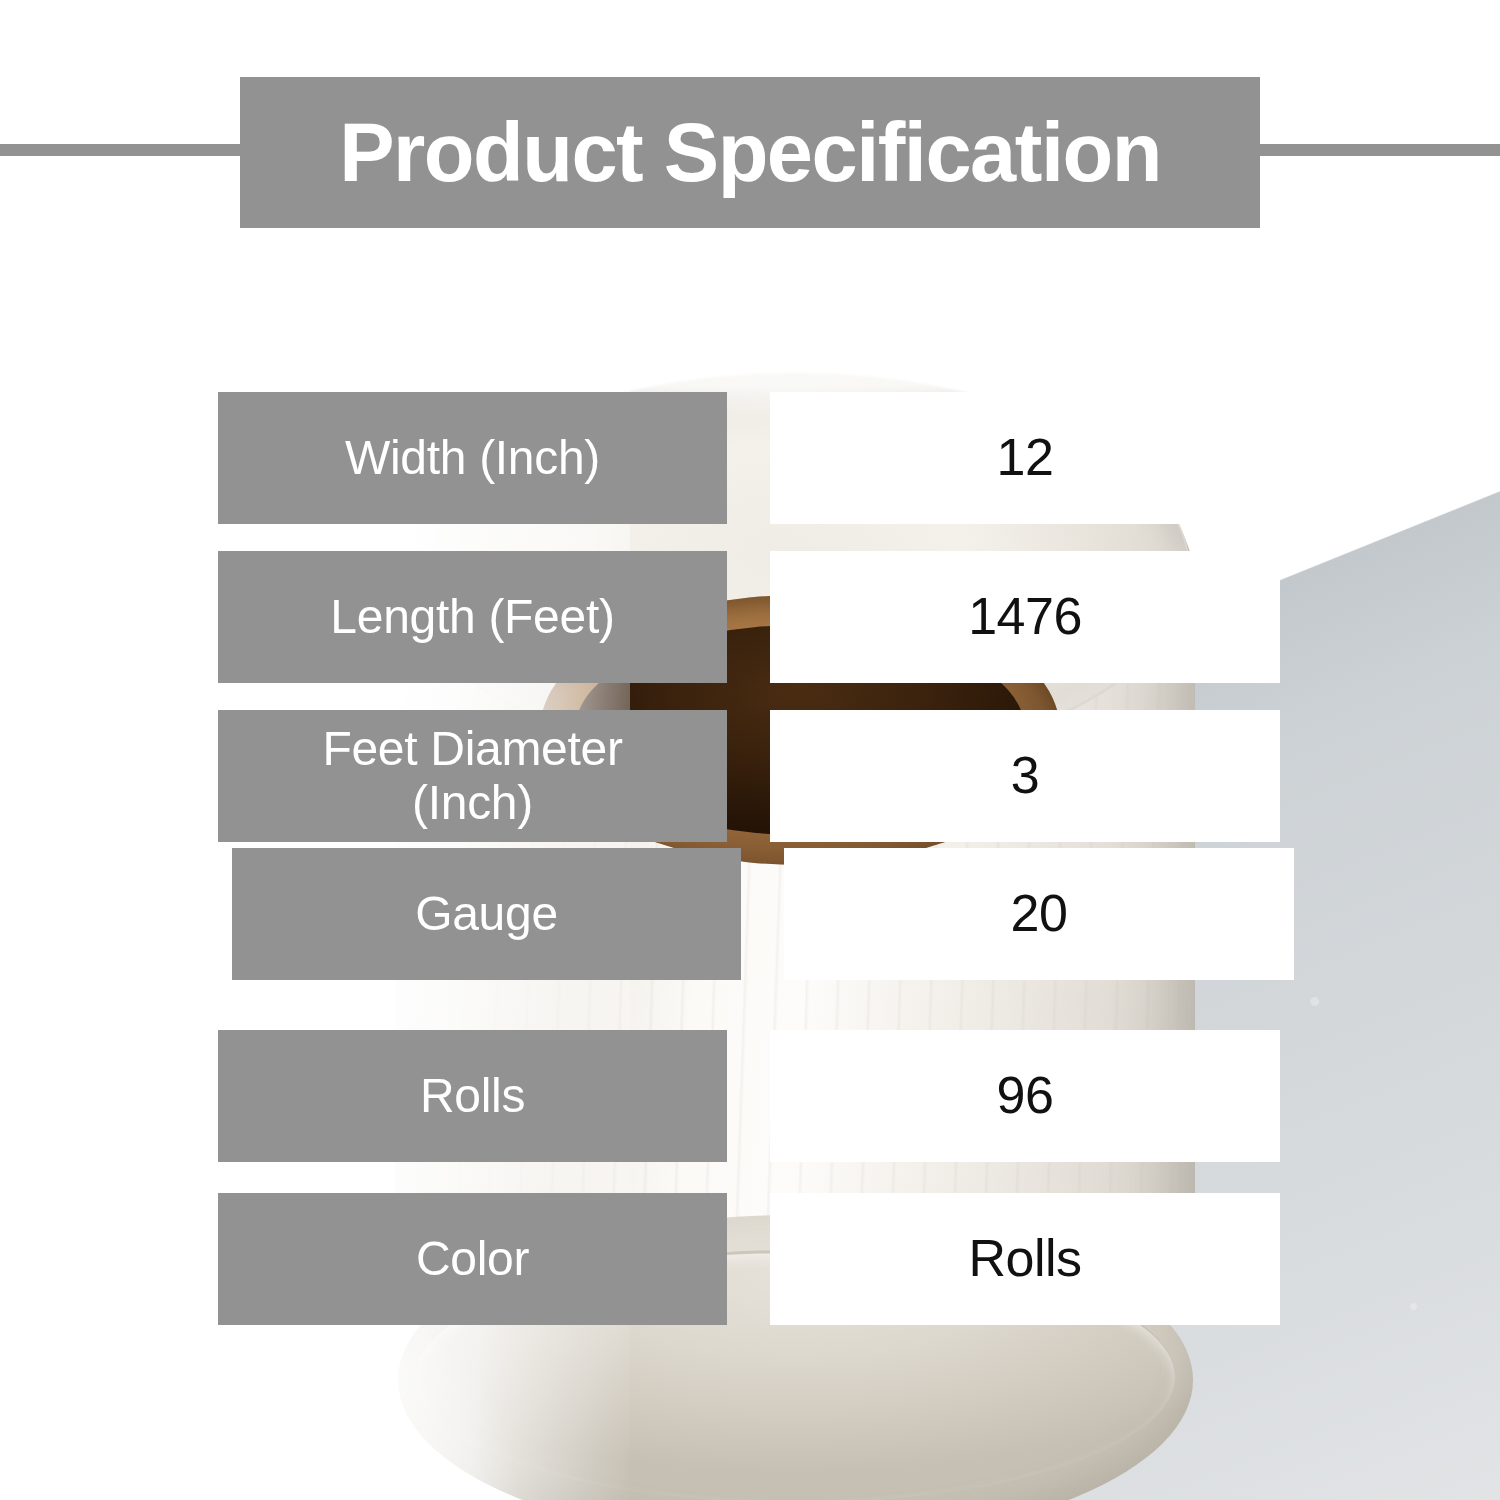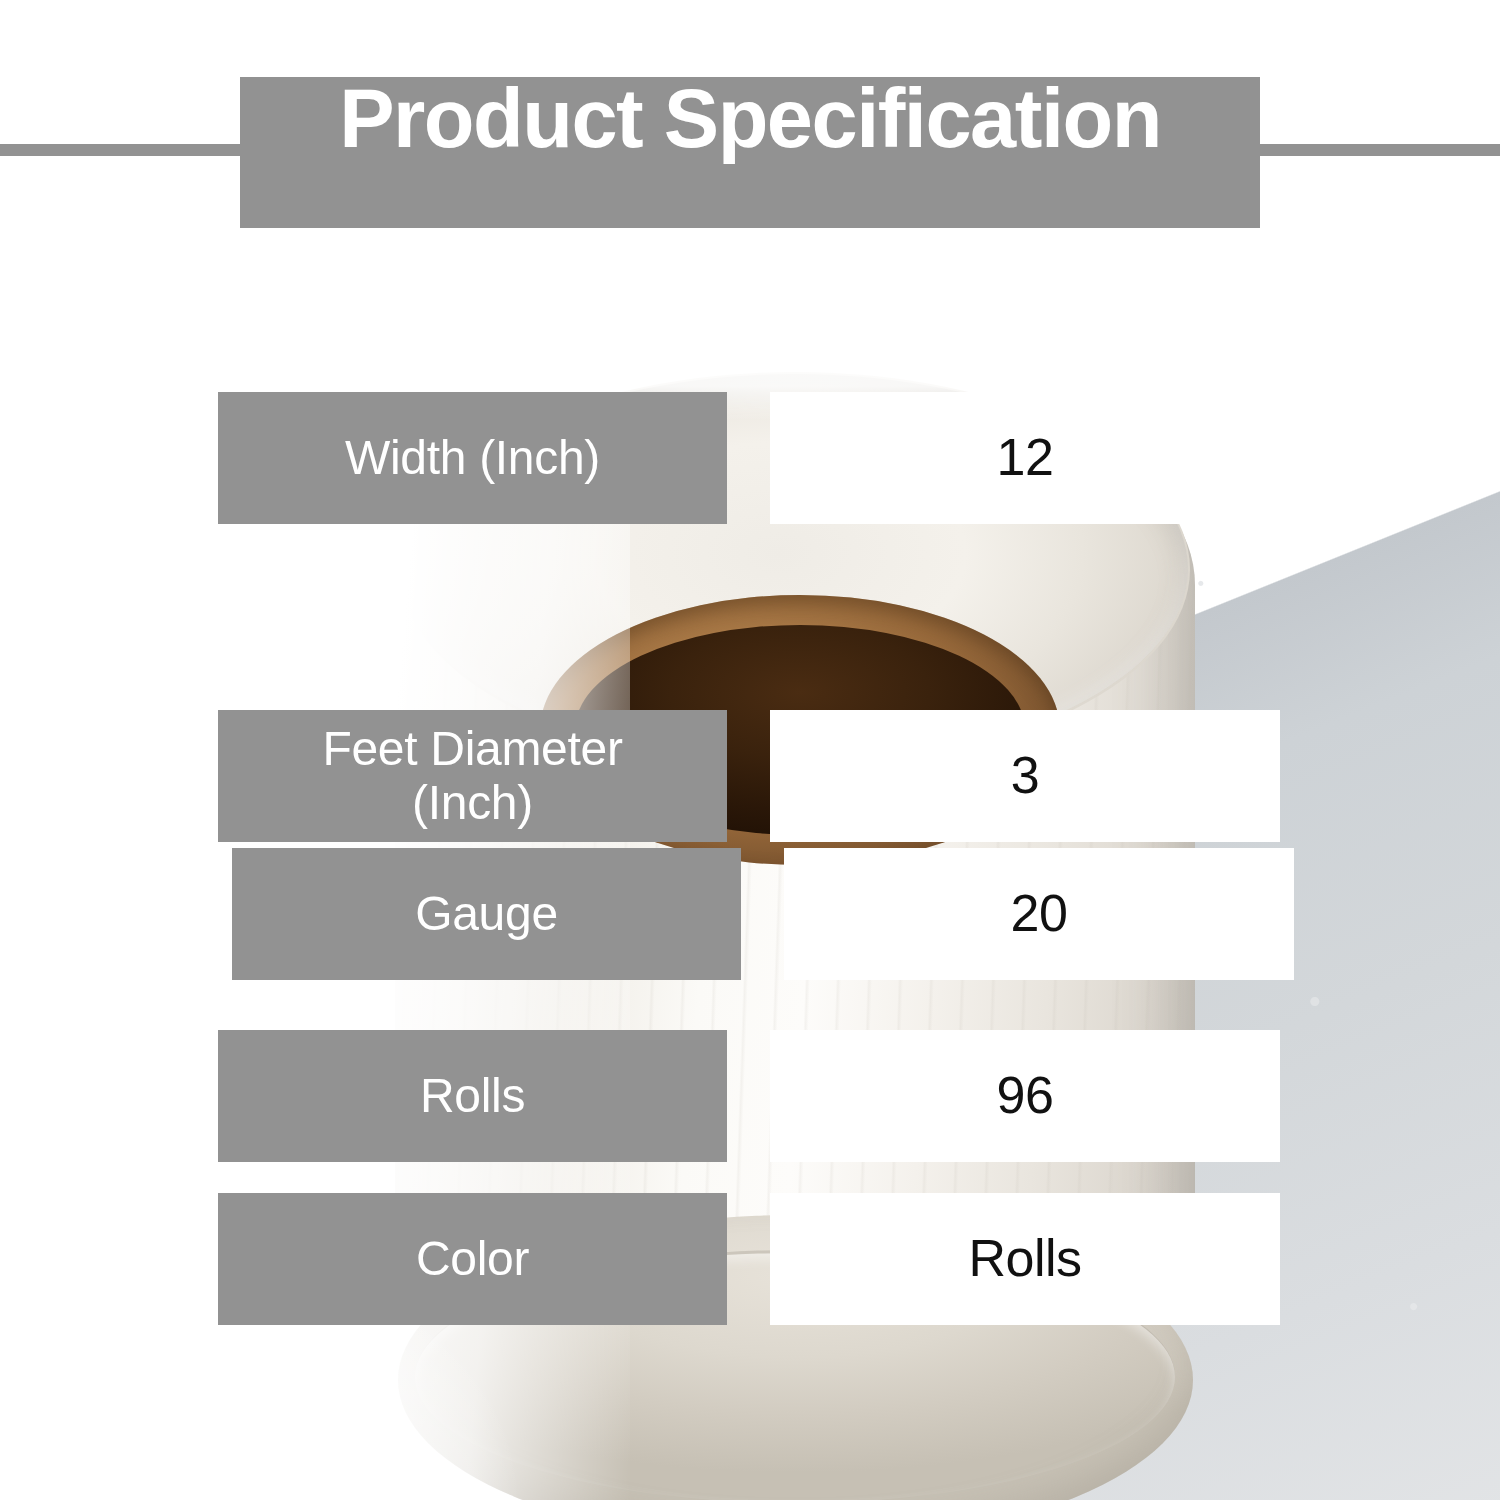--- a/index.html
+++ b/index.html
@@ -247,20 +247,21 @@
   }
   .header-band {
     position: absolute;
     left: 240px;
     top: 77px;
     width: 1020px;
     height: 151px;
     background: #929292;
     z-index: 3;
     display: flex;
+    align-items: center;
     justify-content: center;
   }
   .header-title {
     color: #ffffff;
     font-family: "Liberation Sans", sans-serif;
     font-size: 83px;
     font-weight: 700;
     letter-spacing: -1.5px;
     line-height: 1;
     white-space: nowrap;
@@ -364,20 +365,28 @@
 
     <div class="spec-row" style="top:392px;padding-left:44px;">
       <div class="spec-label">
         <span class="spec-label-text">Width (Inch)</span>
       </div>
       <div class="spec-value">
         <span class="spec-value-text">12</span>
       </div>
     </div>
 
+    <div class="spec-row" style="top:551px;">
+      <div class="spec-label">
+        <span class="spec-label-text">Length (Feet)</span>
+      </div>
+      <div class="spec-value">
+        <span class="spec-value-text">1476</span>
+      </div>
+    </div>
 
     <div class="spec-row" style="top:710px;">
       <div class="spec-label">
         <span class="spec-label-text">
           <span>Feet Diameter</span><br>
           <span>(Inch)</span>
         </span>
       </div>
       <div class="spec-value">
         <span class="spec-value-text">3</span>

